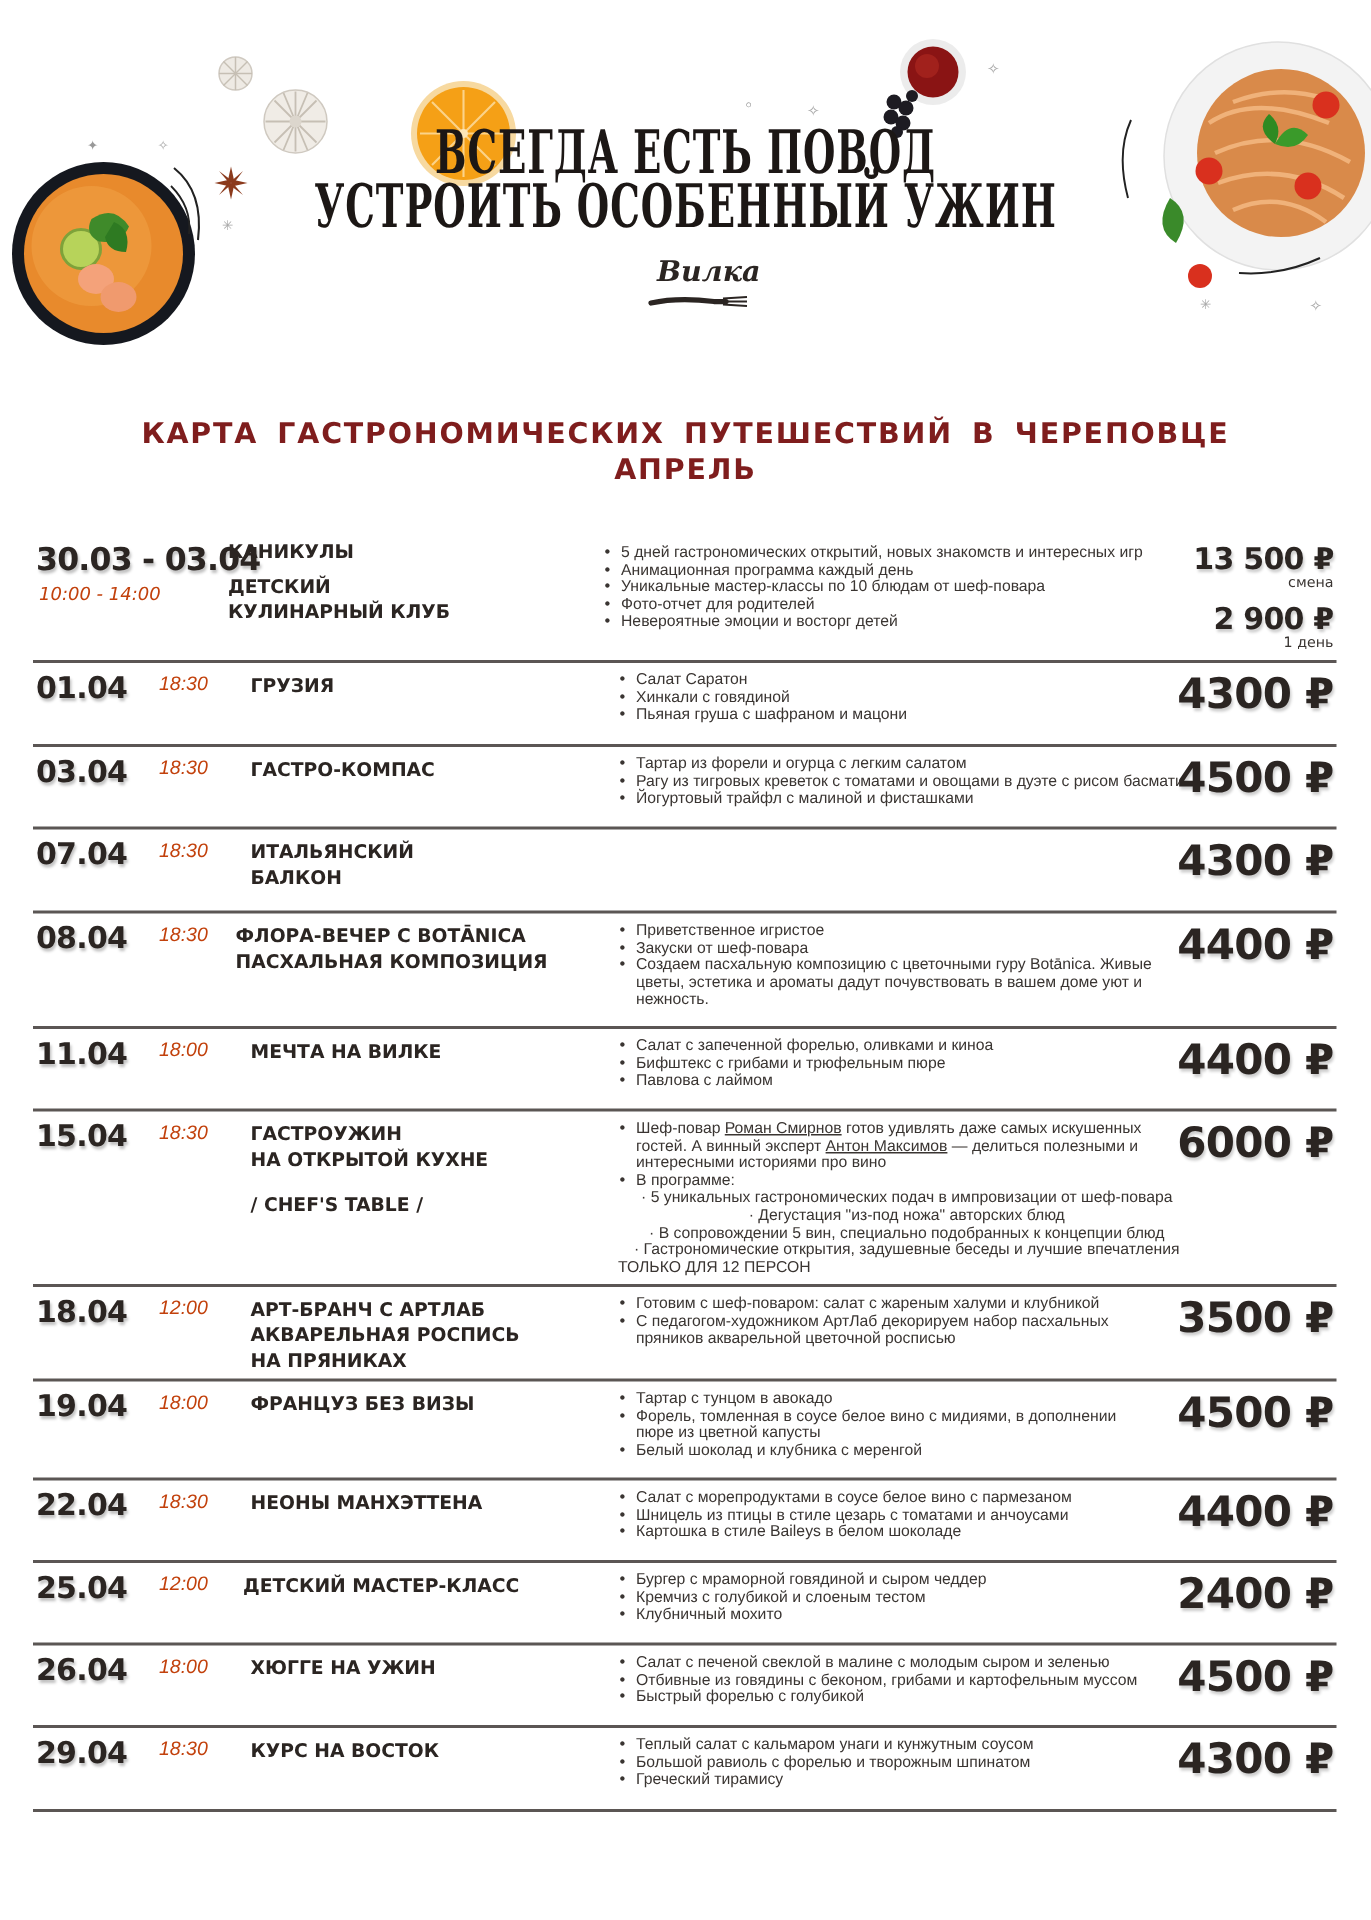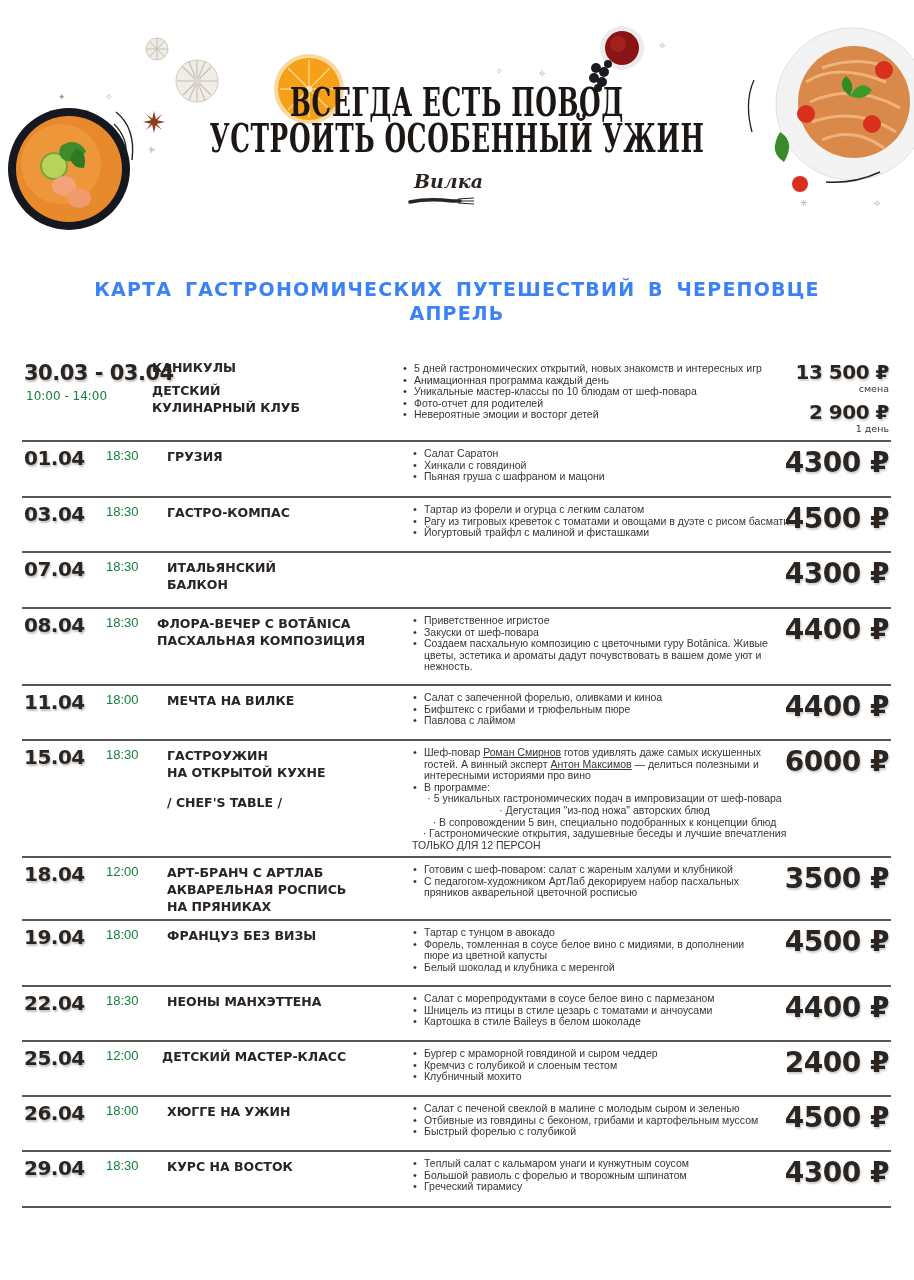--- a/index.html
+++ b/index.html
@@ -6,41 +6,41 @@
   html, body { width: 914px; height: 1280px; background: #ffffff; overflow: hidden; }
   body { position: relative; font-family: "Liberation Sans", sans-serif; color: #2b2522; }
 
   
   .hero { position: absolute; left: 0; top: 0; width: 914px; height: 240px; }
   .hero-title { position: absolute; left: 0; width: 914px; text-align: center;
     font-family: "DejaVu Serif", serif; font-weight: bold; color: #1c1715;
     transform: scaleX(0.62); transform-origin: 457px 0; letter-spacing: 1px; }
   .hero-title.l1 { top: 78px; font-size: 40px; }
   .hero-title.l2 { top: 114px; font-size: 40px; }
-  .logo { position: absolute; left: 408px; top: 170px; width: 72px; height: 40px; }
+  .logo { position: absolute; left: 432px; top: 170px; width: 72px; height: 40px; }
   .logo-text { position: absolute; left: 6px; top: 0; font-family: "DejaVu Serif", serif;
     font-style: italic; font-weight: bold; font-size: 19px; color: #2b2522; }
   .logo-fork { position: absolute; left: 0; top: 26px; }
 
   .deco { position: absolute; }
 
   
   .section-title { position: absolute; left: 0; width: 914px; text-align: center;
     font-family: "DejaVu Sans", sans-serif; font-weight: bold; font-size: 19px;
-    letter-spacing: 1.2px; color: #3b82f6; }
+    letter-spacing: 1.2px; color: #7f1d1d; }
   .section-title.t1 { top: 278px; word-spacing: 5px; }
   .section-title.t2 { top: 302px; }
 
   
   .events { position: absolute; left: 22px; top: 355px; width: 869px; }
   .row { position: relative; border-bottom: 2px solid #5b5654; }
   .row .date { position: absolute; left: 2px; top: 4px; font-family: "DejaVu Sans", sans-serif;
     font-weight: bold; font-size: 20px; color: #2b2522; text-shadow: 1px 2px 2px rgba(0,0,0,0.25); letter-spacing: -0.5px; }
   .row .time { position: absolute; left: 84px; top: 6px; font-family: "Liberation Sans", sans-serif;
-    font-size: 13px; color: #15803d; }
+    font-size: 13px; color: #c2410c; font-style: italic; }
   .row .name { position: absolute; left: 145px; width: 220px; top: 6px; text-align: left;
     font-family: "DejaVu Sans", sans-serif; font-weight: bold; font-size: 12.5px; line-height: 17px; color: #2b2522; }
   .row .name .gap { display: block; height: 8px; }
   .row ul { position: absolute; left: 390px; top: 6px; width: 400px; list-style: none;
     font-family: "Liberation Sans", sans-serif; font-size: 10.5px; line-height: 11.6px; color: #3a3532; }
   .row ul li { position: relative; padding-left: 12px; }
   .row ul li::before { content: "•"; position: absolute; left: 1px; top: 0; font-size: 11px; }
   .row ul li.sub { padding-left: 0; text-align: center; }
   .row ul li.sub::before { content: ""; }
   .row ul li.plain { padding-left: 0; }

